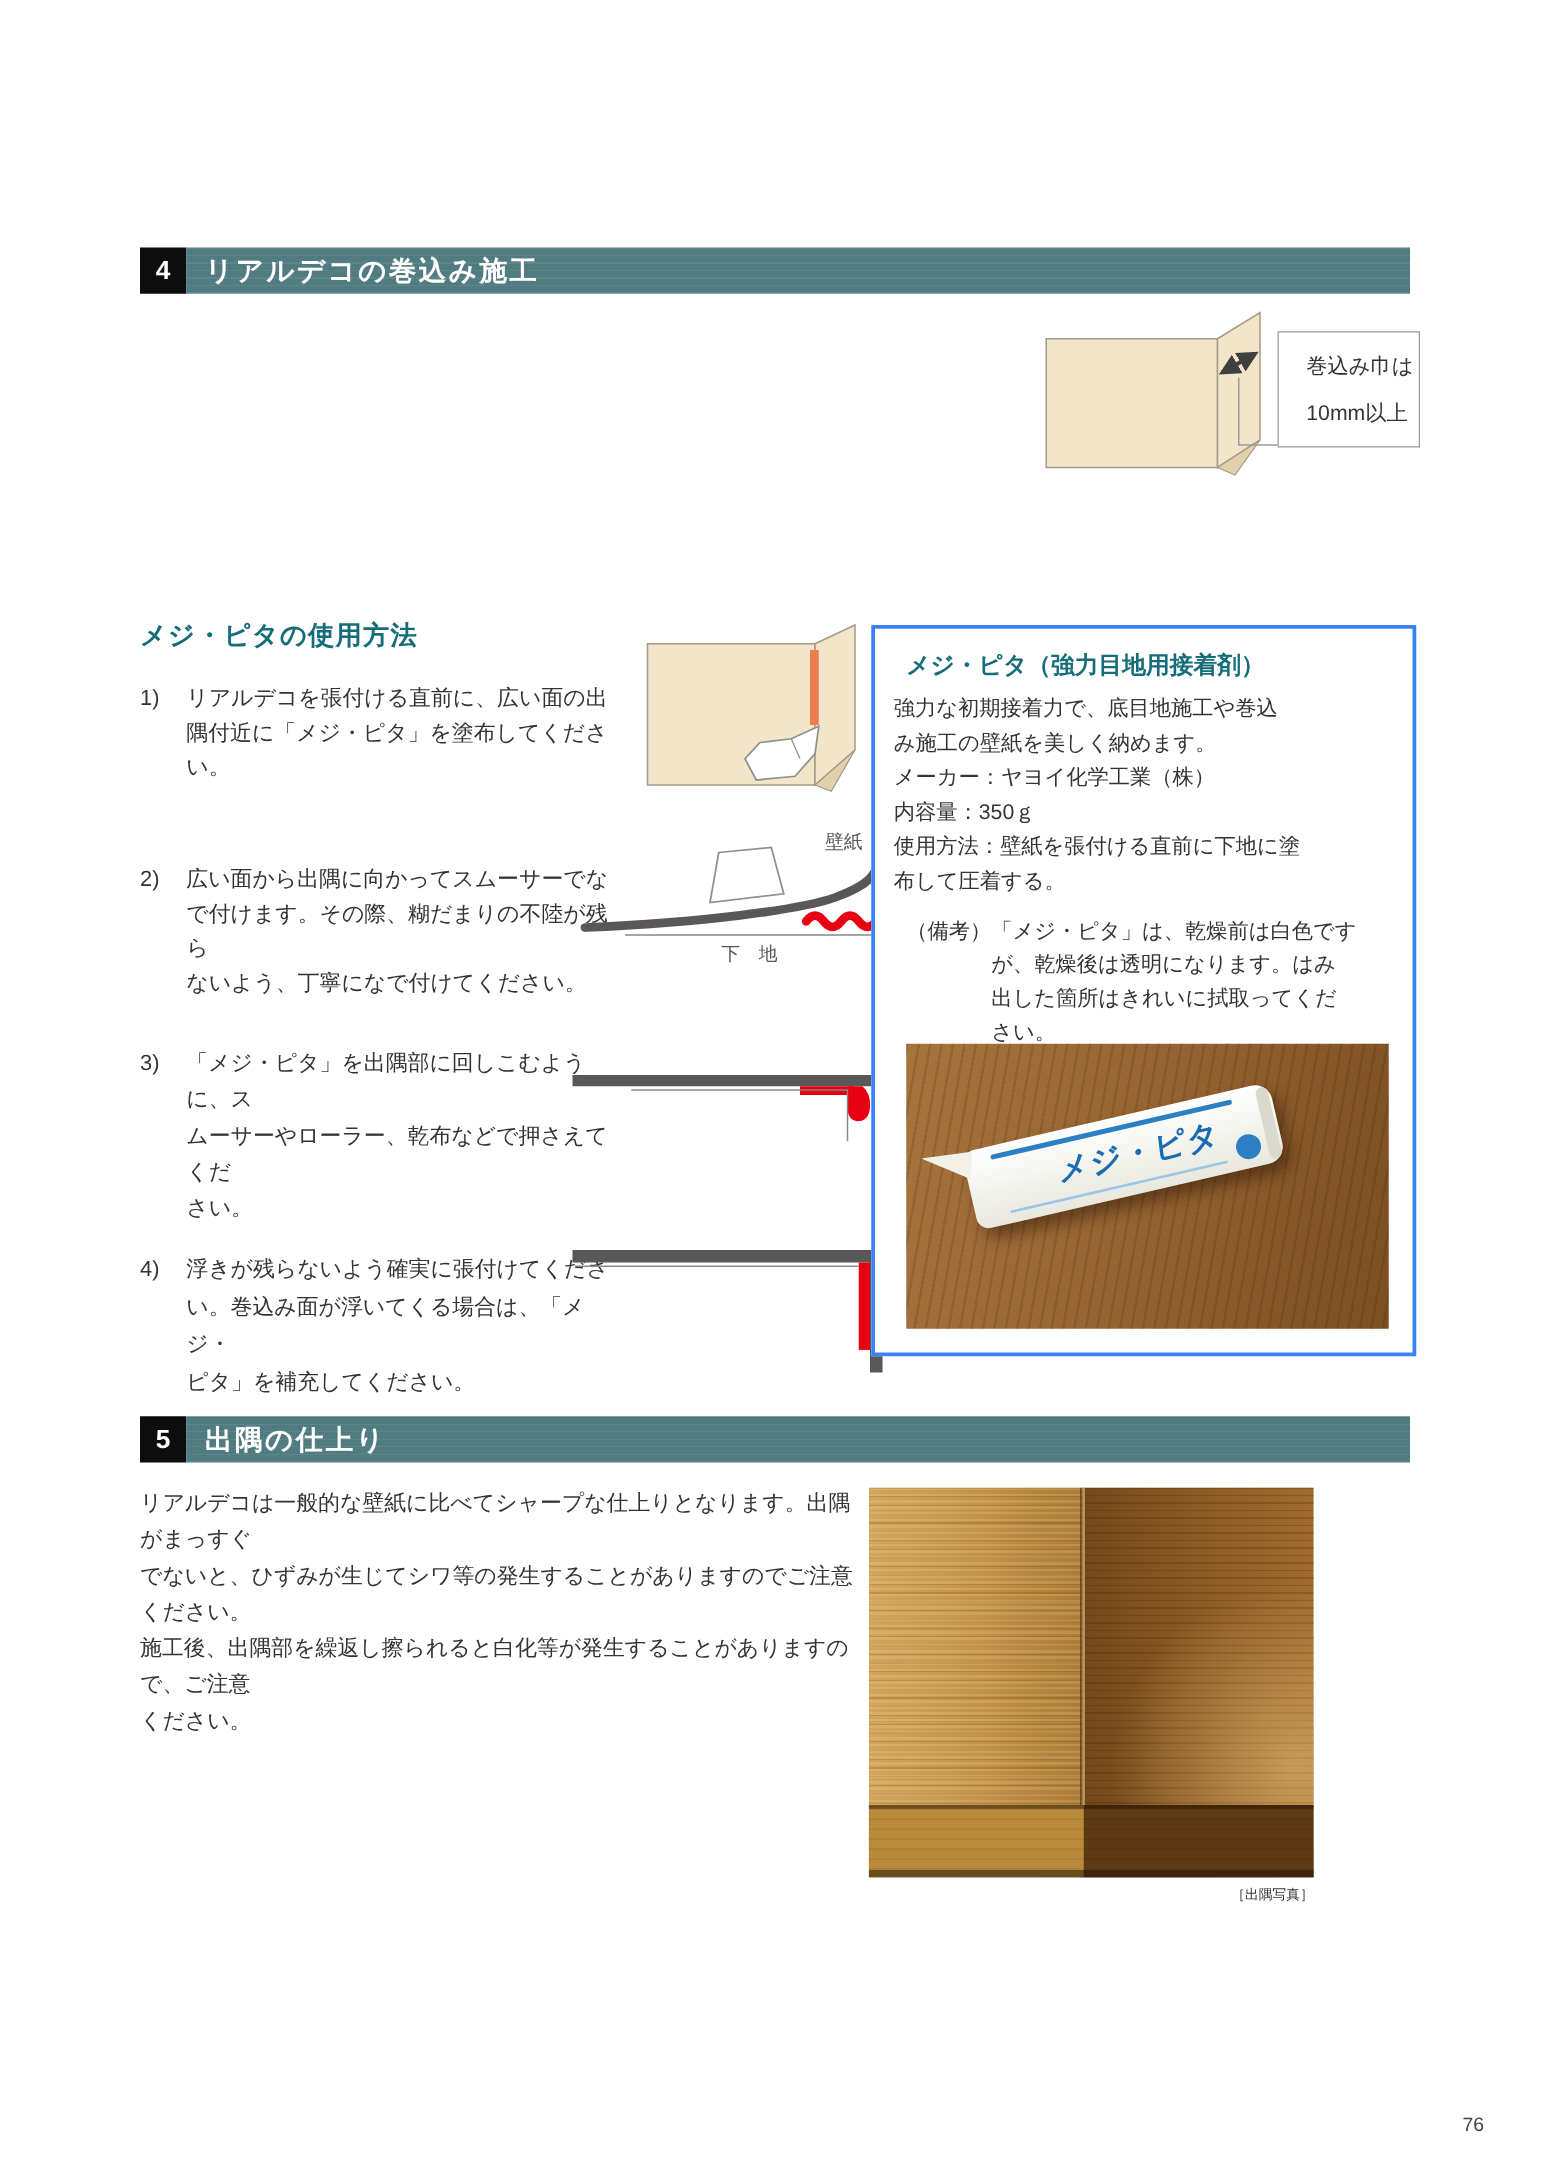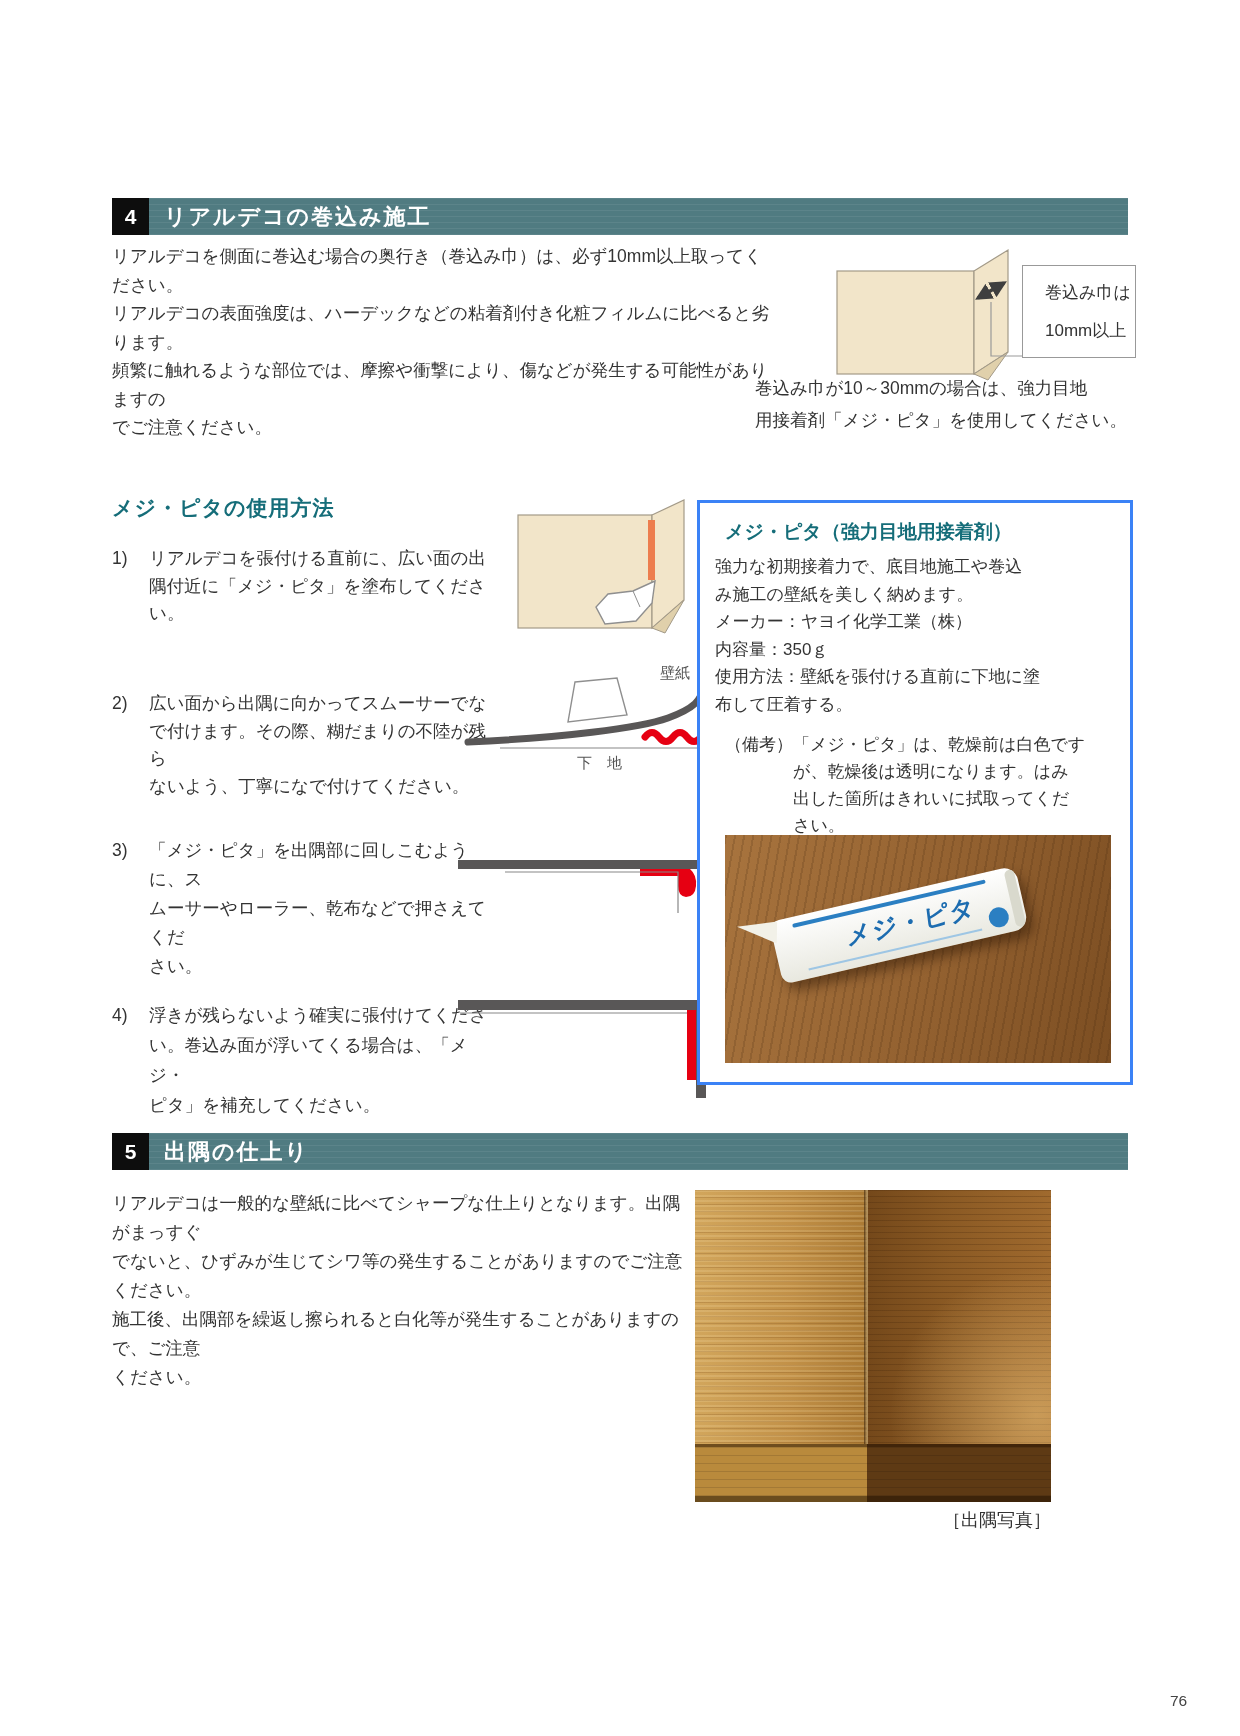--- a/index.html
+++ b/index.html
@@ -82,54 +82,48 @@
                linear-gradient(90deg,#74481a 0%, #8b5a24 45%, #a06a2e 100%); }
   .w-corner { position:absolute; left:169px; top:0; width:4px; height:100%;
               background:linear-gradient(90deg, rgba(48,24,0,0.65), rgba(255,228,168,0.55)); }
   .w-base { position:absolute; left:0; bottom:0; width:100%; height:58px;
             border-top:3px solid rgba(35,16,0,0.5); box-sizing:border-box;
             background-image:
               repeating-linear-gradient(to bottom, rgba(0,0,0,0.12) 0 1px, rgba(0,0,0,0) 1px 8px),
               linear-gradient(90deg,#b98a3c 0,#b98a3c 172px,#5e3a14 172px,#5e3a14 100%); }
   .w-floor { position:absolute; left:0; bottom:0; width:100%; height:6px; background:rgba(28,13,0,0.5); }
 
-  .caption5 { position:absolute; left:885px; top:1508px; width:166px; text-align:right; font-size:18px; }
+  .caption5 { position:absolute; left:885px; top:1508px; width:166px; text-align:right; font-size:11px; }
   .pagenum  { position:absolute; left:1170px; top:1692px; font-size:15.5px; color:#444; }
 </style>
 </head>
 <body>
 
 <div class="page">
 
   <div class="secbar bar4">
     <div class="num">4</div>
     <div class="title">リアルデコの巻込み施工</div>
   </div>
 
-  <div class="intro jp">リアルデコを側面に巻込む場合の奥行き（巻込み巾）は、必ず10mm以上取ってください。
-リアルデコの表面強度は、ハーデックなどの粘着剤付き化粧フィルムに比べると劣ります。
-頻繁に触れるような部位では、摩擦や衝撃により、傷などが発生する可能性がありますの
-でご注意ください。</div>
 
   <svg class="d4" width="330" height="145" viewBox="0 0 330 145">
     <defs>
       <marker id="ah" viewBox="0 0 10 10" refX="8" refY="5" markerWidth="5" markerHeight="5" orient="auto-start-reverse">
         <path d="M0,0 L10,5 L0,10 z" fill="#3f3f3f"></path>
       </marker>
     </defs>
     <rect x="7" y="31" width="137" height="103" fill="#f2e5c9" stroke="#a39a88" stroke-width="1.2"></rect>
     <polygon points="144,31 178,10 178,112 144,134" fill="#f2e5c9" stroke="#a39a88" stroke-width="1.2"></polygon>
     <polygon points="144,134 178,112 158,140" fill="#e0d0ab" stroke="#a39a88" stroke-width="1"></polygon>
     <line x1="148" y1="58" x2="174" y2="43" stroke="#3f3f3f" stroke-width="3.4" marker-start="url(#ah)" marker-end="url(#ah)"></line>
     <polyline points="161,62 161,116 192,116" fill="none" stroke="#999" stroke-width="1.2"></polyline>
   </svg>
   <div class="labelbox jp">巻込み巾は
 10mm以上</div>
-  <div class="caption4 jp">巻込み巾が10～30mmの場合は、強力目地
-用接着剤「メジ・ピタ」を使用してください。</div>
 
   <div class="usage-heading">メジ・ピタの使用方法</div>
 
   <div class="step step1">
     <div class="n">1)</div>
     <div class="t">リアルデコを張付ける直前に、広い面の出
 隅付近に「メジ・ピタ」を塗布してください。</div>
   </div>
   <div class="step step2">
     <div class="n">2)</div>

